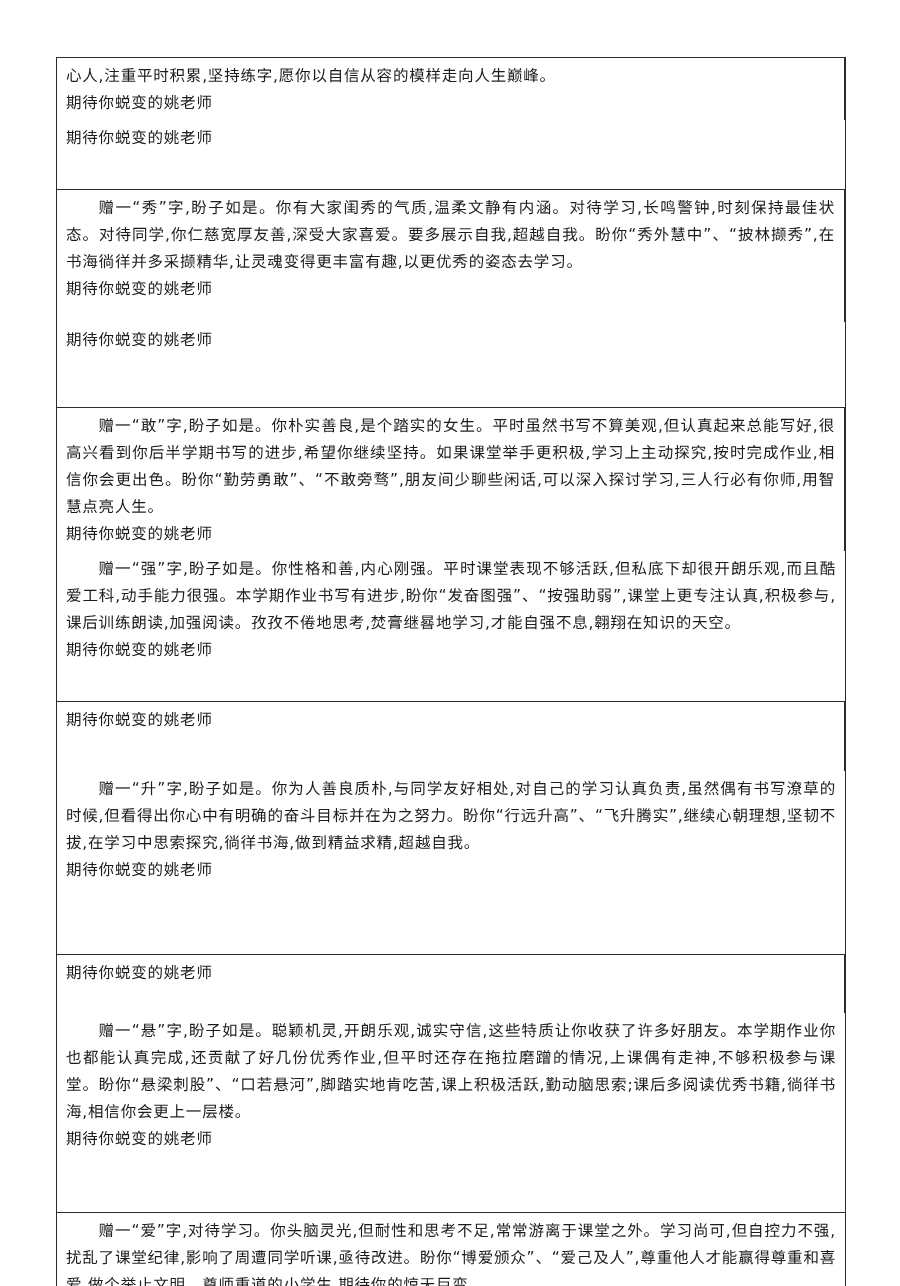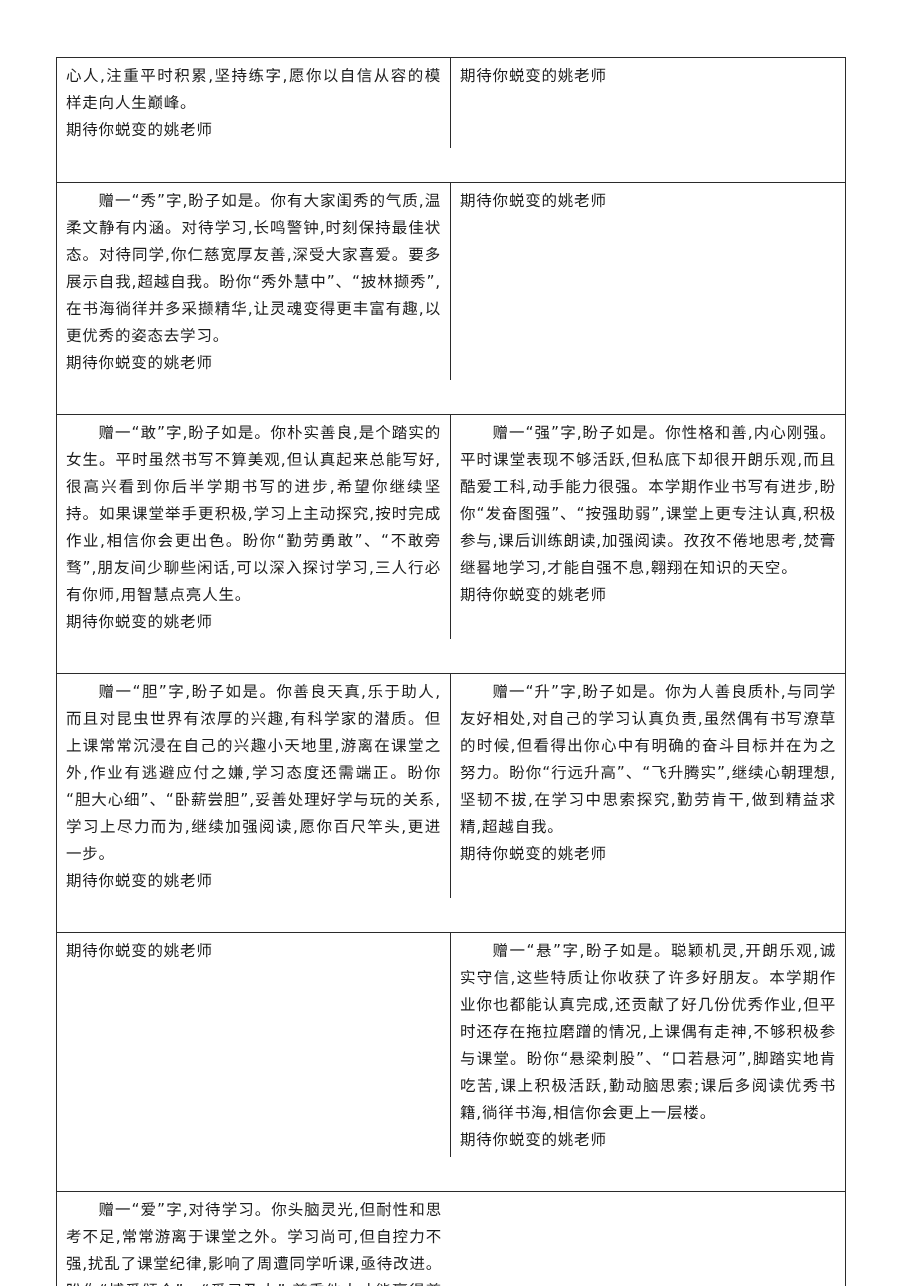--- a/index.html
+++ b/index.html
@@ -16,21 +16,21 @@
   .doc-table {
     position: absolute;
     left: 56px;
     top: 57px;
     width: 790px;
     border: 1.6px solid #2b2b2b;
     background: #ffffff;
   }
   .trow {
     display: grid;
-    grid-template-columns: 1fr 1fr;
+    grid-template-columns: 1fr;
   }
   .trow + .trow { border-top: 1.6px solid #2b2b2b; margin-top: 34px; }
   .cell {
     padding: 5px 9px 3px 9px;
     font-size: 15.5px;
     line-height: 27px;
     letter-spacing: 0.8px;
     text-align: justify;
     text-justify: inter-character;
     overflow: hidden;
@@ -83,25 +83,24 @@
       <div class="sig">期待你蜕变的姚老师</div>
     </div>
     <div class="cell">
       <div class="msg">赠一“强”字,盼子如是。你性格和善,内心刚强。平时课堂表现不够活跃,但私底下却很开朗乐观,而且酷爱工科,动手能力很强。本学期作业书写有进步,盼你“发奋图强”、“按强助弱”,课堂上更专注认真,积极参与,课后训练朗读,加强阅读。孜孜不倦地思考,焚膏继晷地学习,才能自强不息,翱翔在知识的天空。</div>
       <div class="sig">期待你蜕变的姚老师</div>
     </div>
   </div>
 
   <div class="trow r4">
     <div class="cell cell-left">
-      <div class="msg">赠一“胆”字,盼子如是。你善良天真,乐于助人,而且对昆虫世界有浓厚的兴趣,有科学家的潜质。但上课常常沉浸在自己的兴趣小天地里,游离在课堂之外,作业有逃避应付之嫌,学习态度还需端正。盼你“胆大心细”、“卧薪尝胆”,妥善处理好学与玩的关系,学习上尽力而为,继续加强阅读,愿你百尺竿头,更进一步。</div>
       <div class="sig">期待你蜕变的姚老师</div>
     </div>
     <div class="cell">
-      <div class="msg">赠一“升”字,盼子如是。你为人善良质朴,与同学友好相处,对自己的学习认真负责,虽然偶有书写潦草的时候,但看得出你心中有明确的奋斗目标并在为之努力。盼你“行远升高”、“飞升腾实”,继续心朝理想,坚韧不拔,在学习中思索探究,勤劳肯干,做到精益求精,超越自我。</div>
+      <div class="msg">赠一“升”字,盼子如是。你为人善良质朴,与同学友好相处,对自己的学习认真负责,虽然偶有书写潦草的时候,但看得出你心中有明确的奋斗目标并在为之努力。盼你“行远升高”、“飞升腾实”,继续心朝理想,坚韧不拔,在学习中思索探究,徜徉书海,做到精益求精,超越自我。</div>
       <div class="sig">期待你蜕变的姚老师</div>
     </div>
   </div>
 
   <div class="trow r5">
     <div class="cell cell-left">
       <div class="sig">期待你蜕变的姚老师</div>
     </div>
     <div class="cell">
       <div class="msg">赠一“悬”字,盼子如是。聪颖机灵,开朗乐观,诚实守信,这些特质让你收获了许多好朋友。本学期作业你也都能认真完成,还贡献了好几份优秀作业,但平时还存在拖拉磨蹭的情况,上课偶有走神,不够积极参与课堂。盼你“悬梁刺股”、“口若悬河”,脚踏实地肯吃苦,课上积极活跃,勤动脑思索;课后多阅读优秀书籍,徜徉书海,相信你会更上一层楼。</div>

